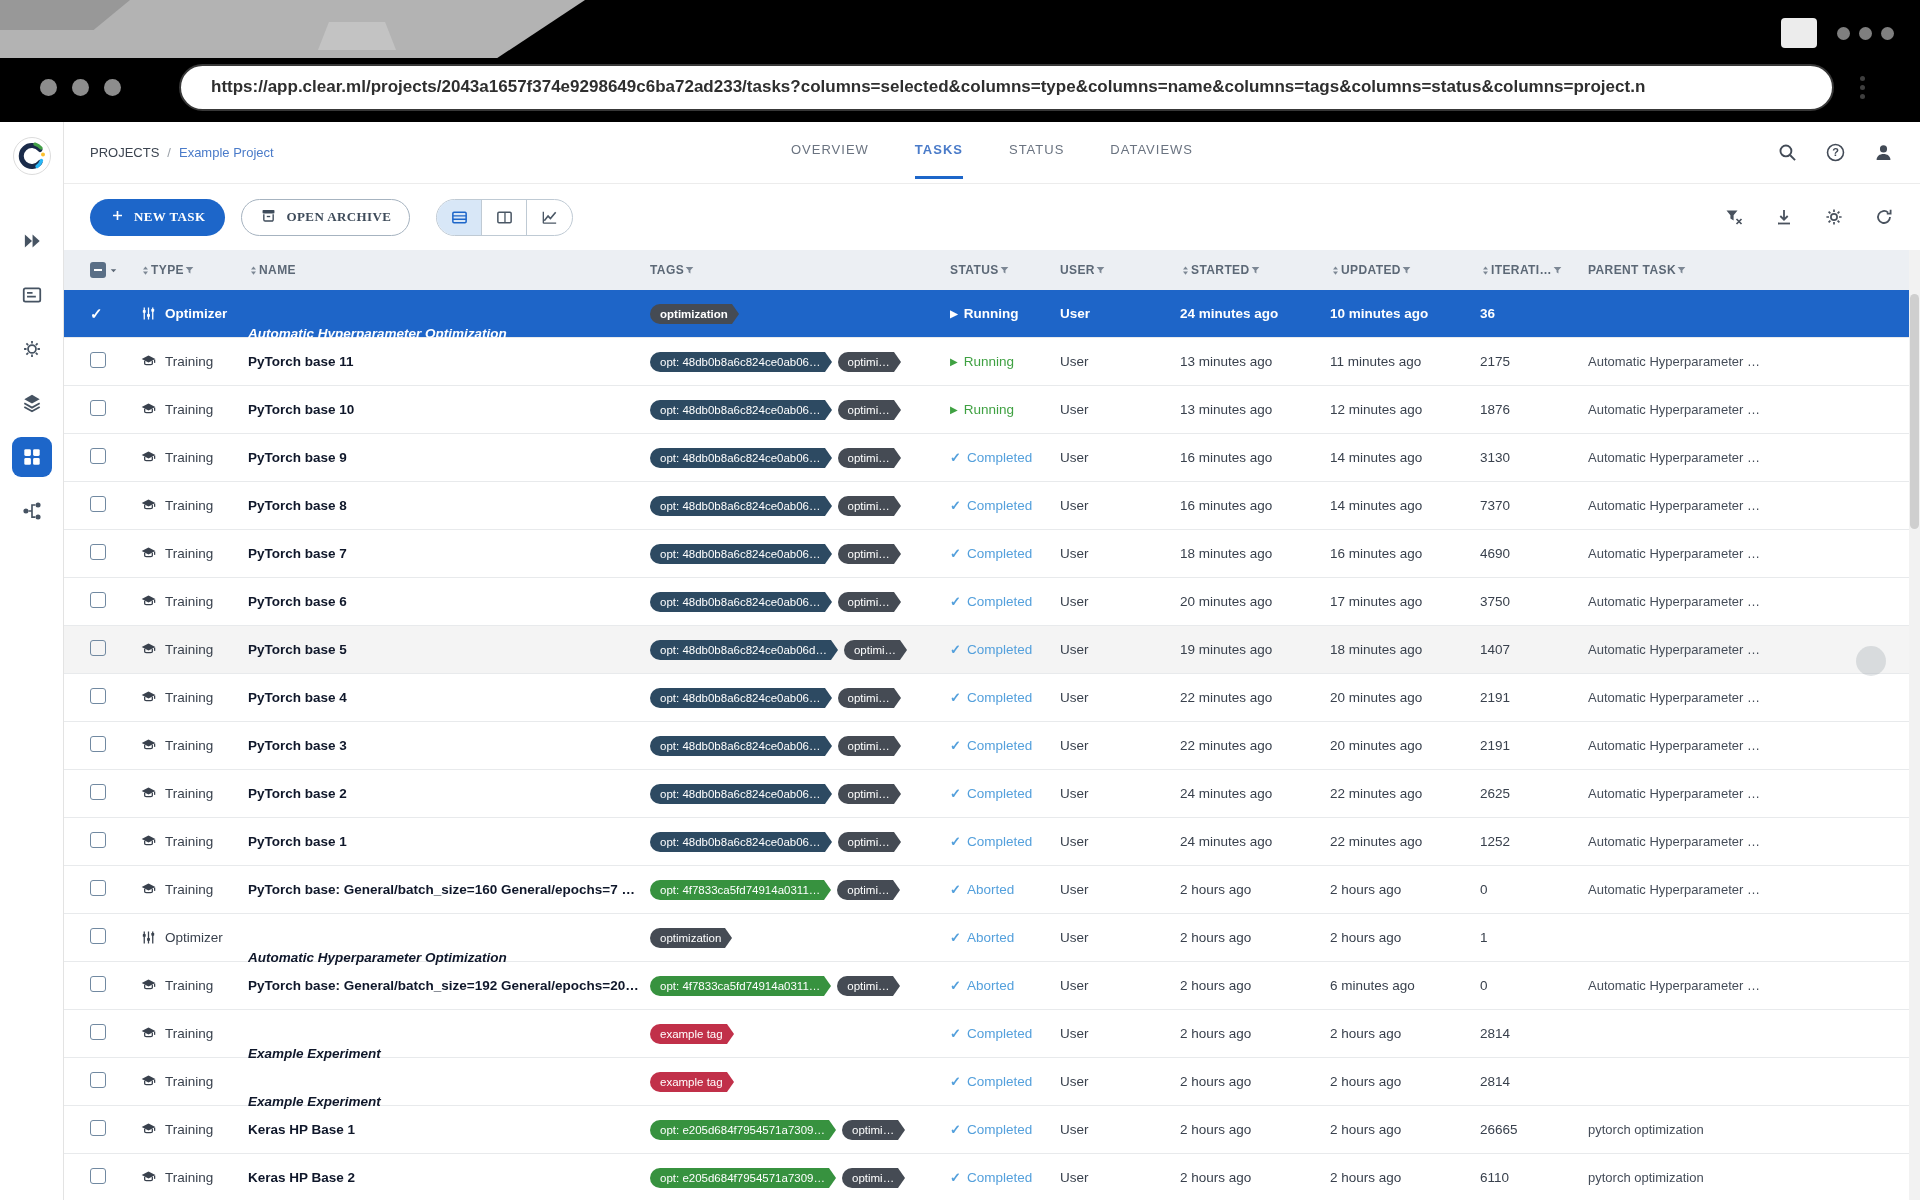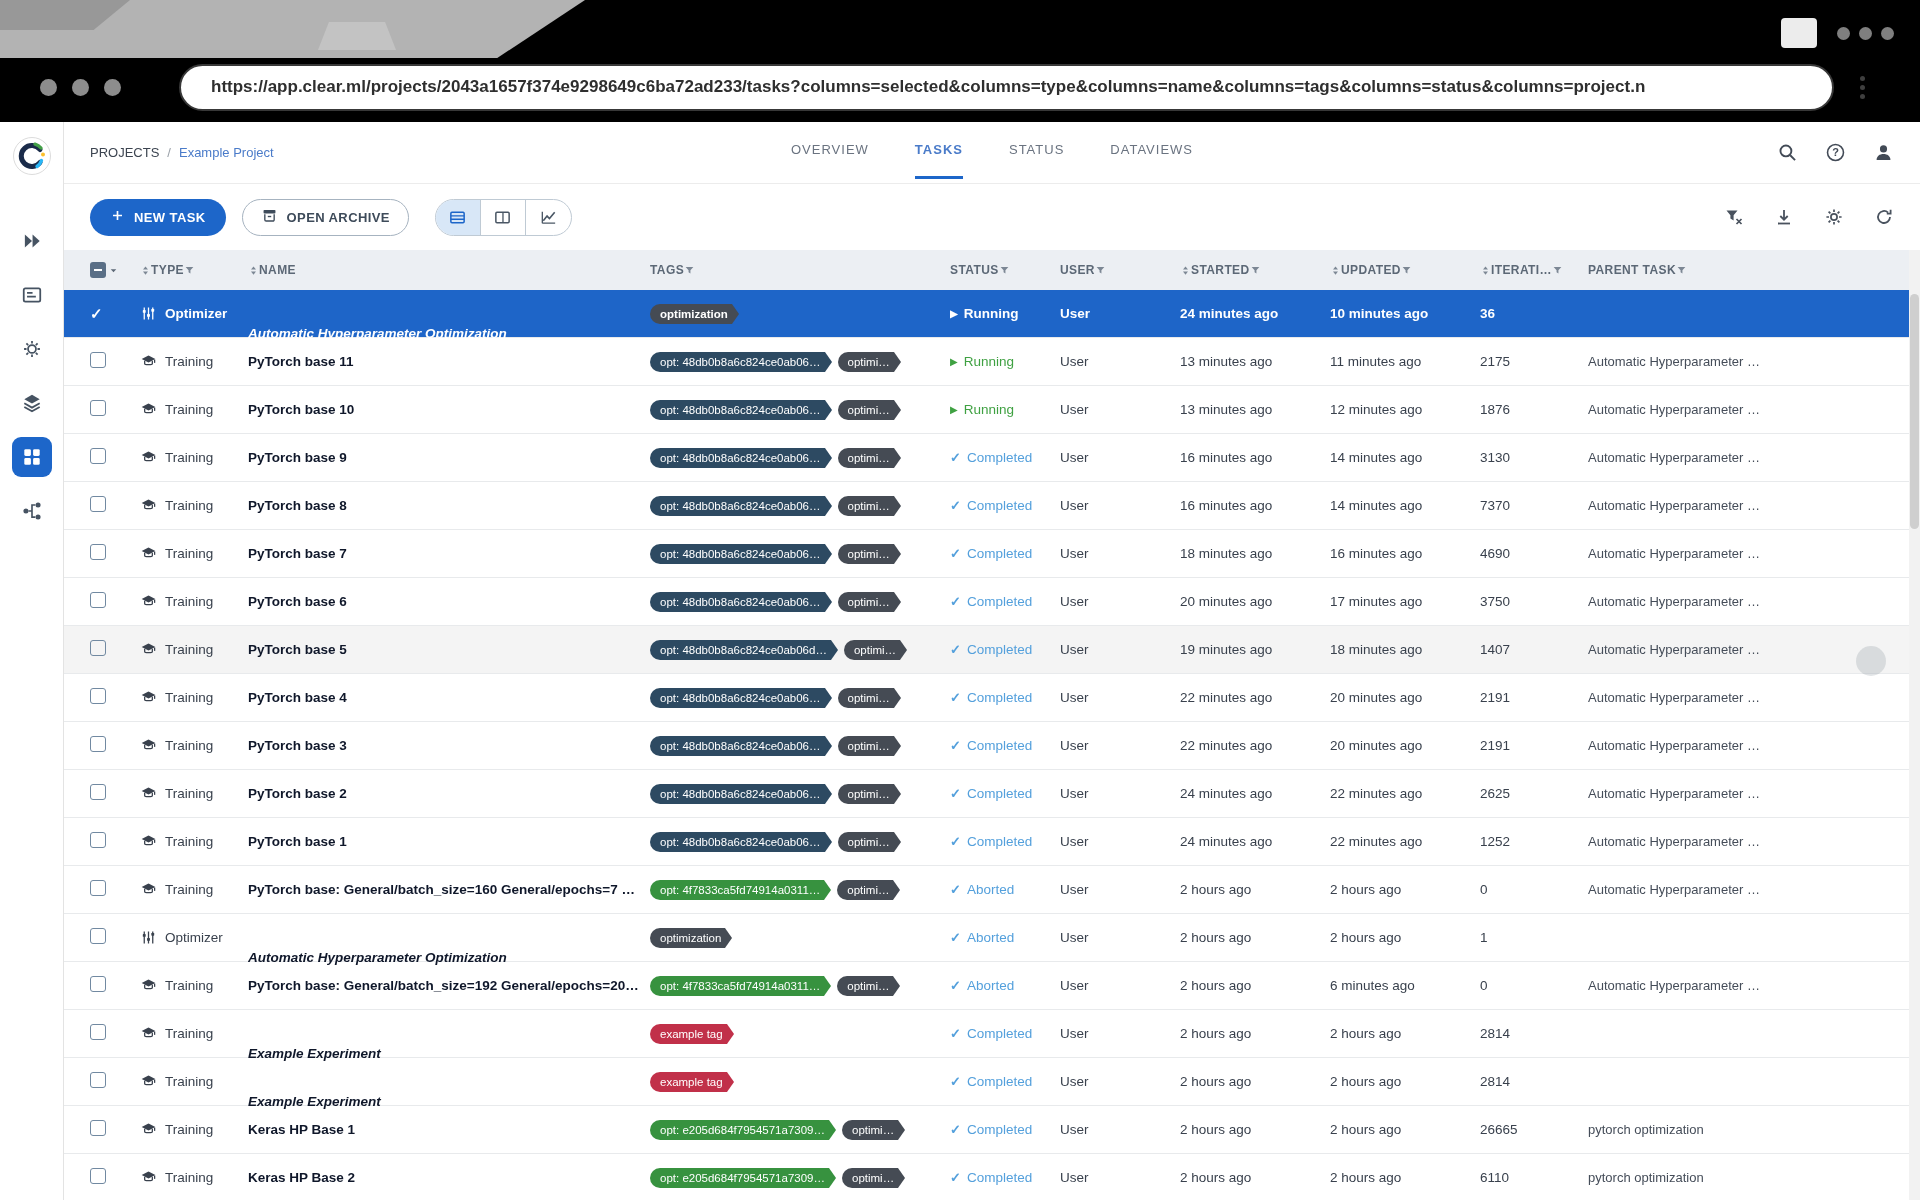--- a/index.html
+++ b/index.html
@@ -49,21 +49,21 @@
   .tabs { position:absolute; left:50%; transform:translateX(-50%); top:0; bottom:4px;
           display:flex; gap:46px; }
   .tab { display:flex; align-items:center; font-size:13px; letter-spacing:1px; color:#6a7380;
          border-bottom:3px solid transparent; cursor:pointer; }
   .tab.active { color:var(--link,#2e6bc2); border-bottom-color:var(--primary,#2e6bc2); font-weight:bold; }
   .topbar-icons { margin-left:auto; display:flex; gap:27px; align-items:center; color:#424a56; }
   .topbar-icons span { display:flex; }
 
   
   .toolbar { height:66px; display:flex; align-items:center; padding:0 26px; gap:16px; flex:none; }
-  button { font-family:Liberation Sans, sans-serif; cursor:pointer; }
+  button { font-family:Liberation Serif, serif; cursor:pointer; }
   .btn-primary { height:37px; border:none; border-radius:19px; background:var(--primary,#1d66c9);
                  color:#fff; display:flex; align-items:center; gap:9px; padding:0 20px;
                  font-size:13px; font-weight:bold; letter-spacing:.4px; }
   .btn-outline { height:37px; background:#fff; border:1px solid #a6b3c0; border-radius:19px;
                  color:#3e4b5a; display:flex; align-items:center; gap:9px; padding:0 18px;
                  font-size:13px; font-weight:bold; letter-spacing:.4px; }
   .view-toggle { display:flex; border:1px solid #bfcad4; border-radius:19px; overflow:hidden;
                  margin-left:10px; height:37px; background:#fff; }
   .view-btn { width:45px; display:flex; align-items:center; justify-content:center;
               color:#4a5765; border-right:1px solid #bfcad4; cursor:pointer; }

